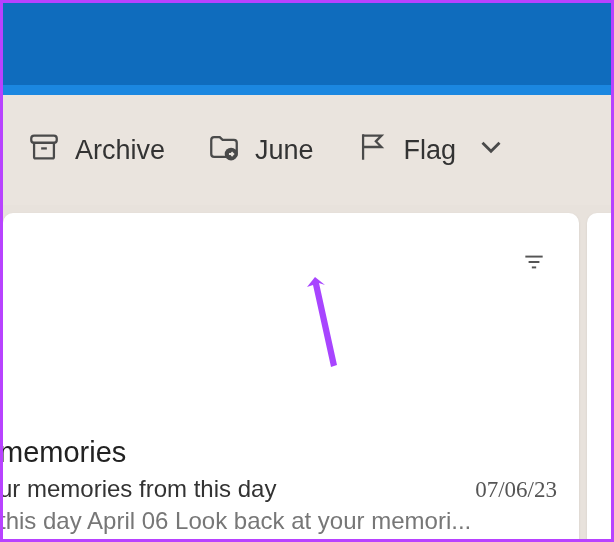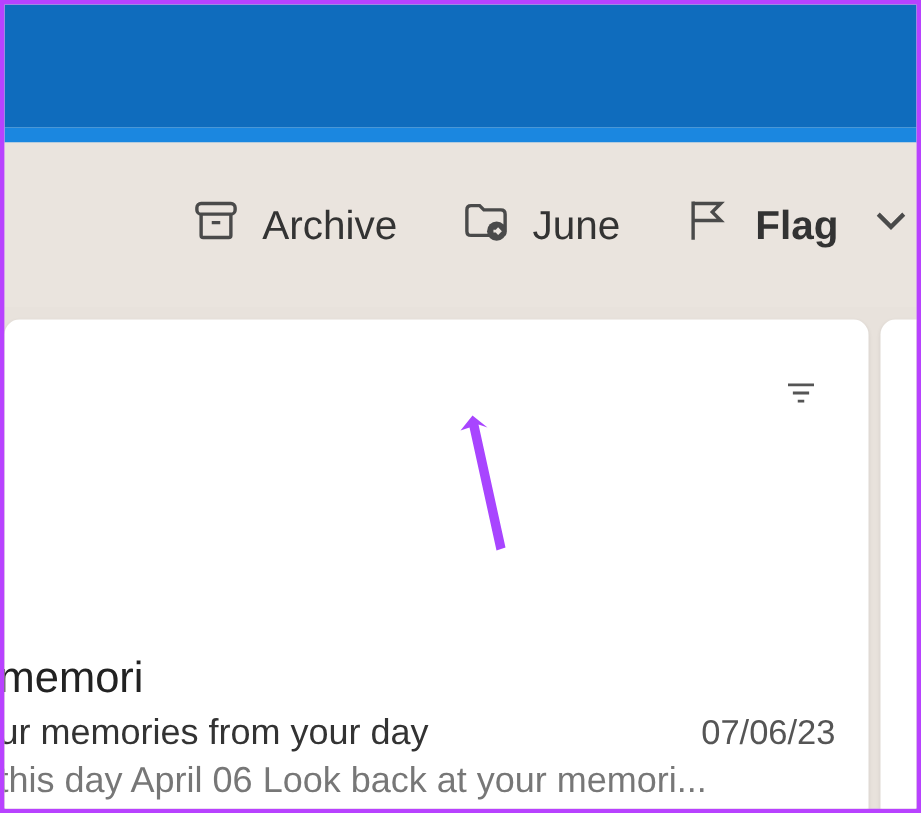--- a/index.html
+++ b/index.html
@@ -22,40 +22,38 @@
       height: 10px;
       width: 100%;
     }
     .toolbar {
       background: #eae4de;
       height: 110px;
       display: flex;
       align-items: center;
       gap: 42px;
       padding-left: 24px;
-      justify-content: flex-end;
     }
     .toolbar-button {
       display: flex;
       align-items: center;
       gap: 14px;
       cursor: pointer;
       color: #333;
       font-size: 27px;
       font-weight: 400;
     }
     .toolbar-button svg {
       width: 34px;
       height: 34px;
     }
     .flag-group {
       display: flex;
       align-items: center;
       gap: 14px;
-      font-weight: bold;
     }
     .chevron-down {
       margin-left: 4px;
     }
     .content-area {
       background: #e8e2dc;
       padding: 8px 0 0 0;
       position: relative;
     }
     .email-panel {
@@ -104,20 +102,21 @@
       margin-bottom: 4px;
     }
     .email-subject {
       font-size: 24px;
       color: #333;
       margin-left: -4px;
     }
     .email-date {
       font-size: 23px;
       color: #555;
+      font-family: Liberation Serif, serif;
     }
     .email-preview {
       font-size: 24px;
       color: #777;
       margin-left: -4px;
       white-space: nowrap;
       overflow: hidden;
       text-overflow: ellipsis;
     }
     .cursor-arrow {
@@ -179,23 +178,23 @@
   <div class="email-panel">
     <div class="filter-icon">
       <svg width="26" height="26" viewBox="0 0 24 24" fill="none" stroke="#555" stroke-width="1.8">
         <line x1="4" y1="7" x2="20" y2="7"></line>
         <line x1="7" y1="12" x2="17" y2="12"></line>
         <line x1="10" y1="17" x2="14" y2="17"></line>
       </svg>
     </div>
 
     <div class="email-item">
-      <div class="email-sender">memori</div>
+      <div class="email-sender">memories</div>
       <div class="email-subject-row">
-        <span class="email-subject">ur memories from your day</span>
+        <span class="email-subject">ur memories from this day</span>
         <span class="email-date">07/06/23</span>
       </div>
       <div class="email-preview"> this day April 06 Look back at your memori...</div>
     </div>
 
     <svg class="cursor-arrow" viewBox="0 0 60 110">
       <defs>
         <linearGradient id="arrowgrad" x1="0" y1="0" x2="0" y2="1">
           <stop offset="0%" stop-color="#a845ff"></stop>
           <stop offset="100%" stop-color="#a845ff"></stop>

